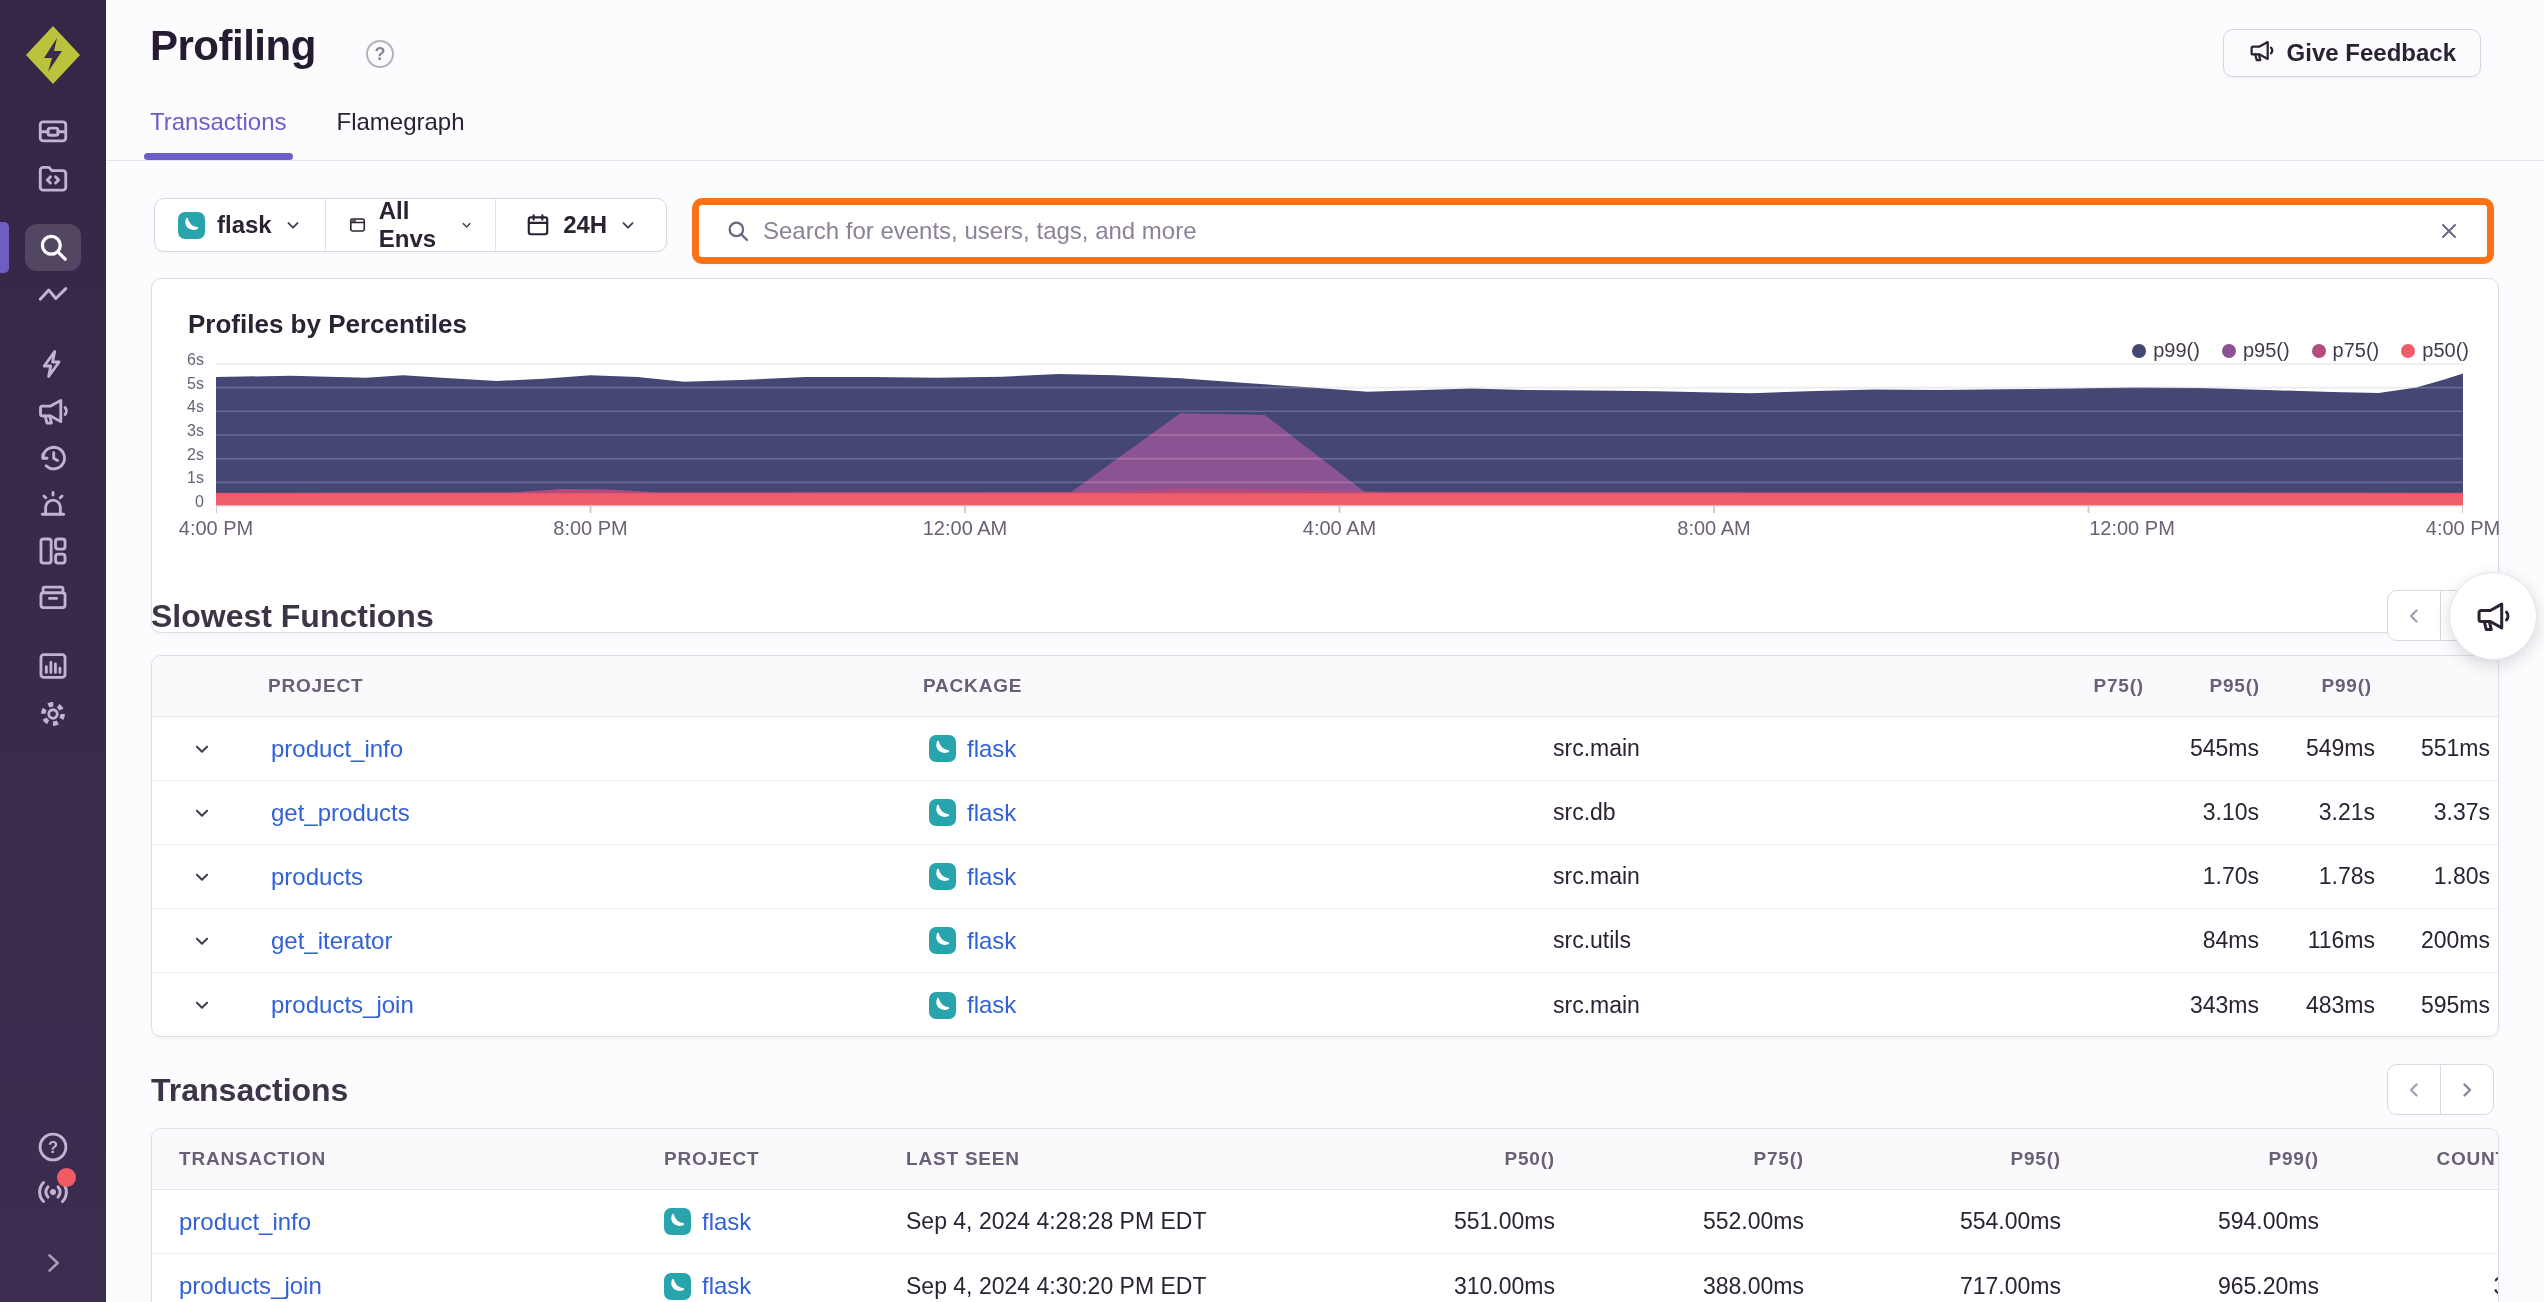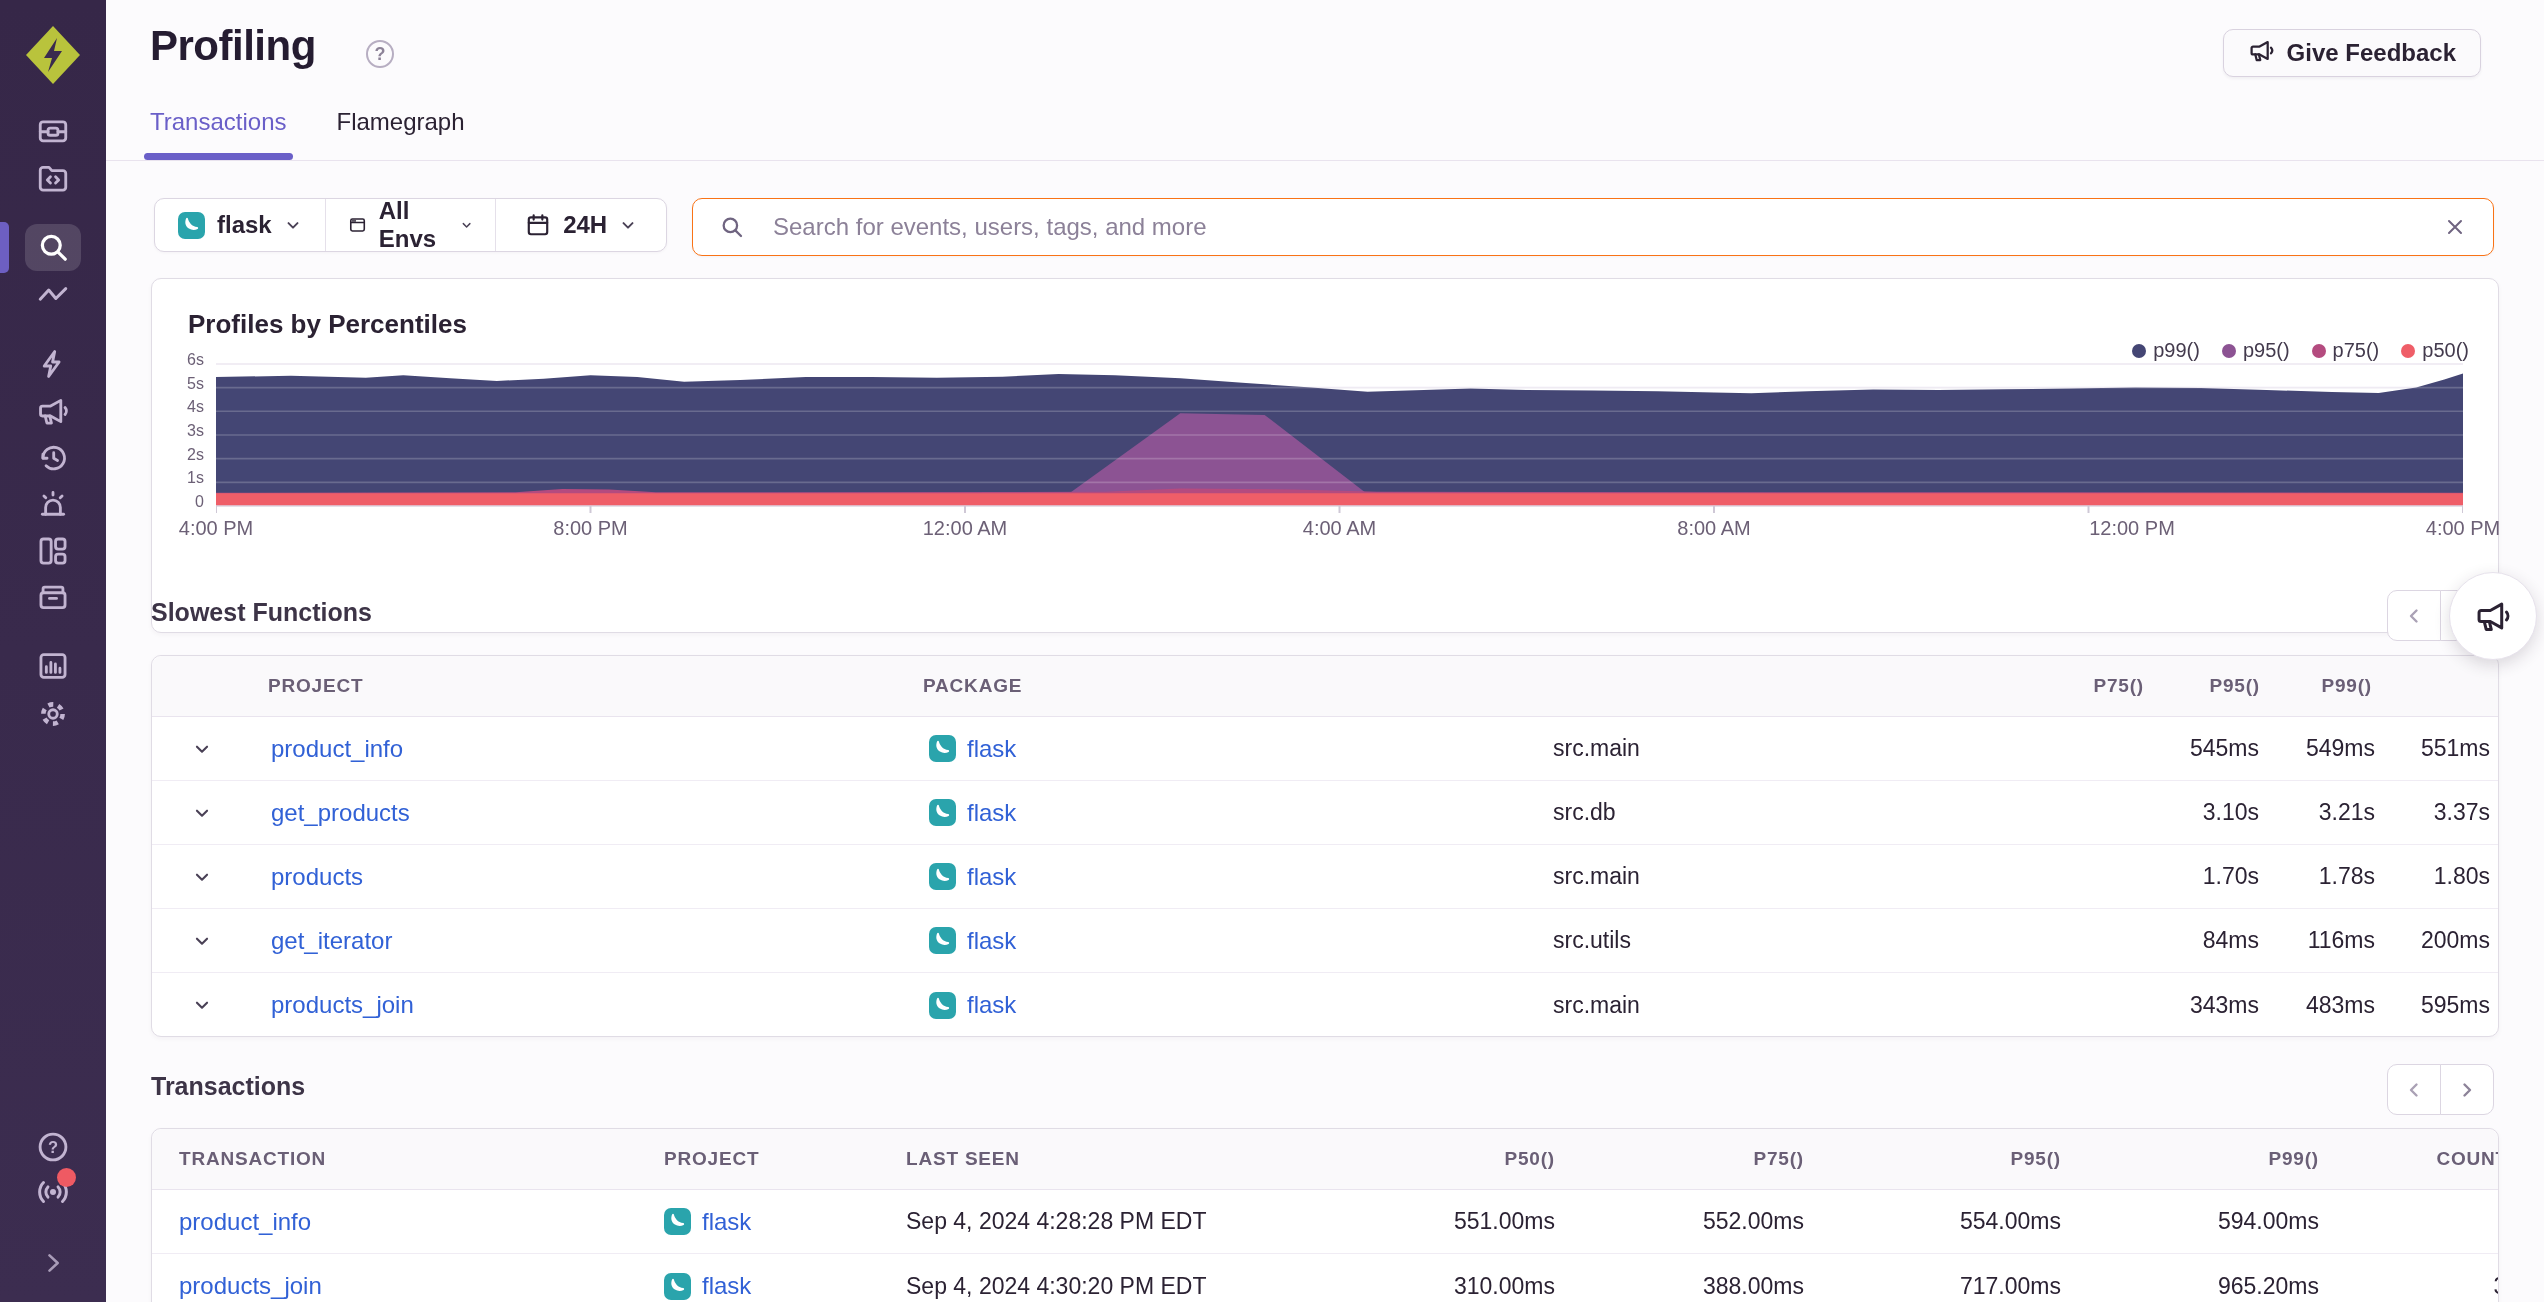--- a/index.html
+++ b/index.html
@@ -45,42 +45,42 @@
     height:7px; background:#6a5fc8; border-radius:4px; }
   
   .filter-group { position:absolute; left:48px; top:198px; height:54px; width:513px;
     background:#fff; border:1px solid #dcd6e2; border-radius:10px;
     display:flex; align-items:stretch; box-shadow:0 1px 3px rgba(43,34,51,0.04); }
   .filter-seg { display:flex; align-items:center; gap:12px; padding:0 22px;
     font-size:24px; font-weight:700; color:#2b2233; cursor:pointer; flex:1; justify-content:center;}
   .filter-seg + .filter-seg { border-left:1px solid #e5e0ea; }
   .flask-badge { width:27px; height:27px; border-radius:7px; background:#2aa4ac; position:relative; flex:none;}
   .flask-badge svg { position:absolute; inset:0; }
-  .search-box { position:absolute; left:586px; right:50px; top:198px; height:58px;
-    background:#fff; border:1px solid #f97316; border-radius:10px;
-    display:flex; align-items:center; padding:0 26px; gap:28px;
+  .search-box { position:absolute; left:586px; right:50px; top:198px; height:66px;
+    background:#fff; border:7px solid #f97316; border-radius:10px;
+    display:flex; align-items:center; padding:0 26px; gap:12px;
     box-shadow:0 1px 3px rgba(43,34,51,0.04); }
   .search-box input { flex:1; border:none; outline:none; font-size:24px;
     font-family:inherit; color:#2b2233; background:transparent; }
   .search-box input::placeholder { color:#8c8198; }
   
   .card { position:absolute; left:45px; right:45px; background:#fff;
     border:1px solid #e0dce5; border-radius:10px;
     box-shadow:0 2px 5px rgba(43,34,51,0.04); }
   .chart-card { top:278px; height:355px; }
   .chart-title { position:absolute; left:36px; top:30px; font-size:26px; font-weight:700; color:#2b2233; }
   .legend { position:absolute; right:29px; top:60px; display:flex; gap:22px; }
   .legend-item { display:flex; align-items:center; gap:7px; cursor:pointer; }
   .legend-dot { width:14px; height:14px; border-radius:50%; }
   .legend-label { font-size:20px; color:#433a4d; }
   .chart-svg { position:absolute; left:64px; top:77px; }
   .y-label { position:absolute; width:52px; text-align:right; font-size:16px; color:#6c6076; }
   .x-label { position:absolute; top:238px; transform:translateX(-50%); font-size:20px; color:#6c6076; white-space:nowrap; }
   
-  .section-heading { position:absolute; left:45px; font-size:25px; font-weight:700; color:#3d3447; }
+  .section-heading { position:absolute; left:45px; font-size:32px; font-weight:700; color:#3d3447; }
   .pager { position:absolute; right:50px; display:flex; }
   .pager button { width:54px; height:51px; background:#fff; border:1px solid #dcd6e2;
     display:flex; align-items:center; justify-content:center; cursor:pointer; color:#9b91a8; }
   .pager button:first-child { border-radius:10px 0 0 10px; }
   .pager button:last-child { border-radius:0 10px 10px 0; margin-left:-1px; }
   .float-feedback { position:absolute; left:2343px; top:572px; width:88px; height:88px;
     border-radius:50%; background:#fff; border:1px solid #e7e2ec;
     box-shadow:0 5px 16px rgba(43,34,51,0.16); display:flex; align-items:center;
     justify-content:center; z-index:30; cursor:pointer; }
   

